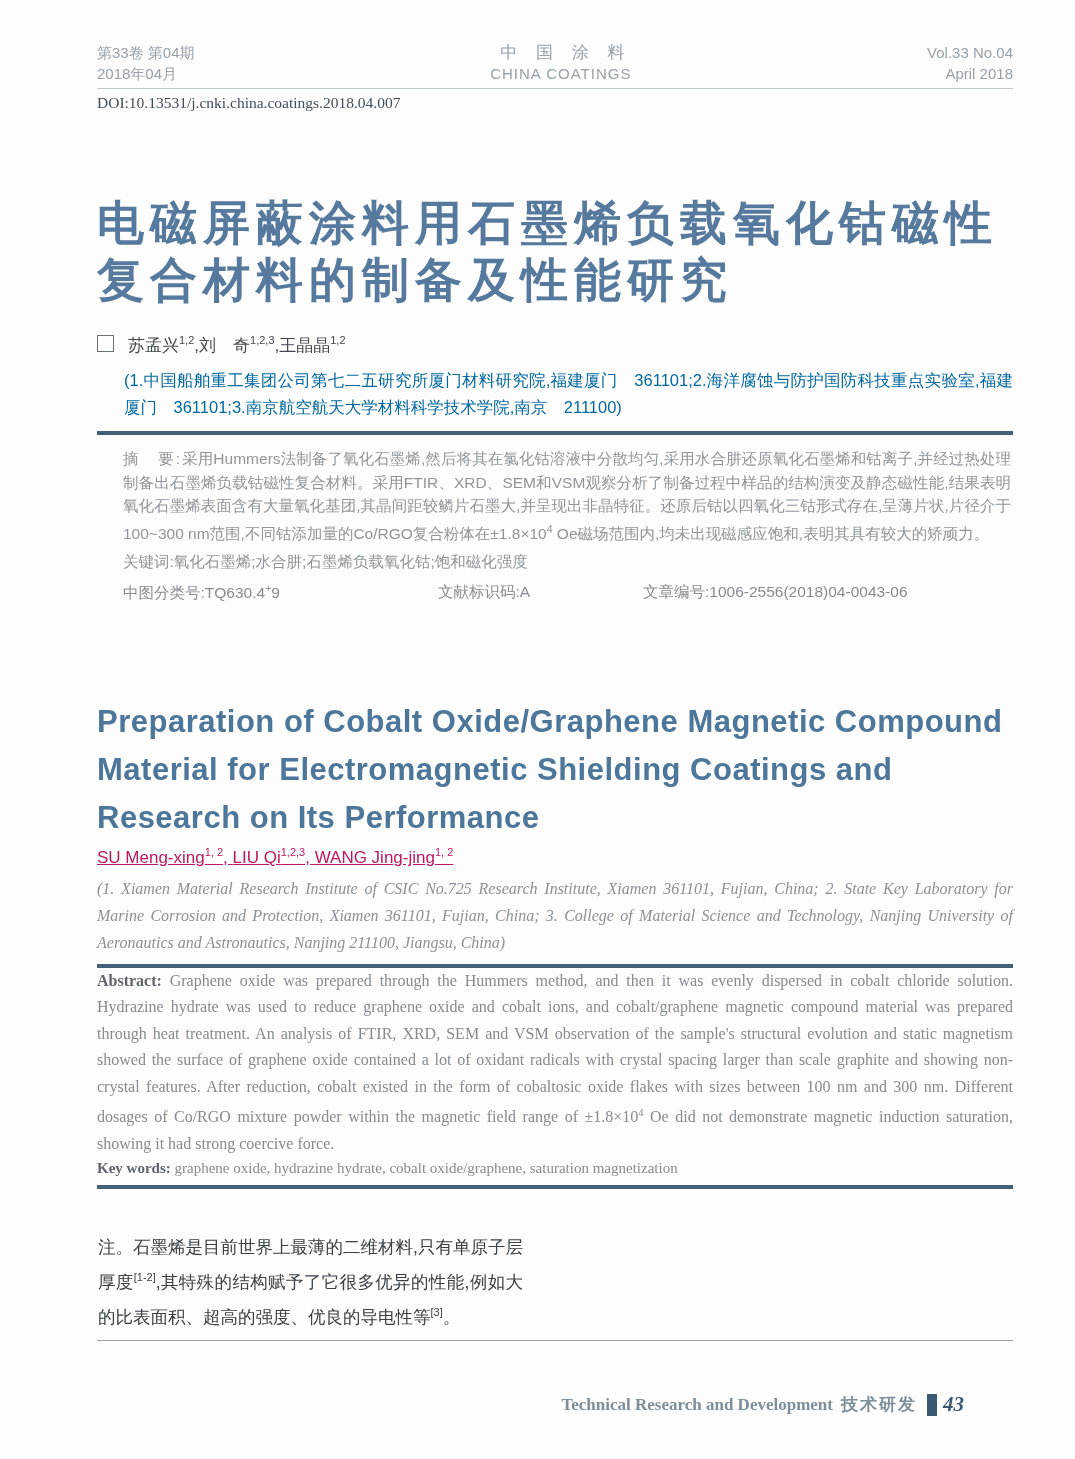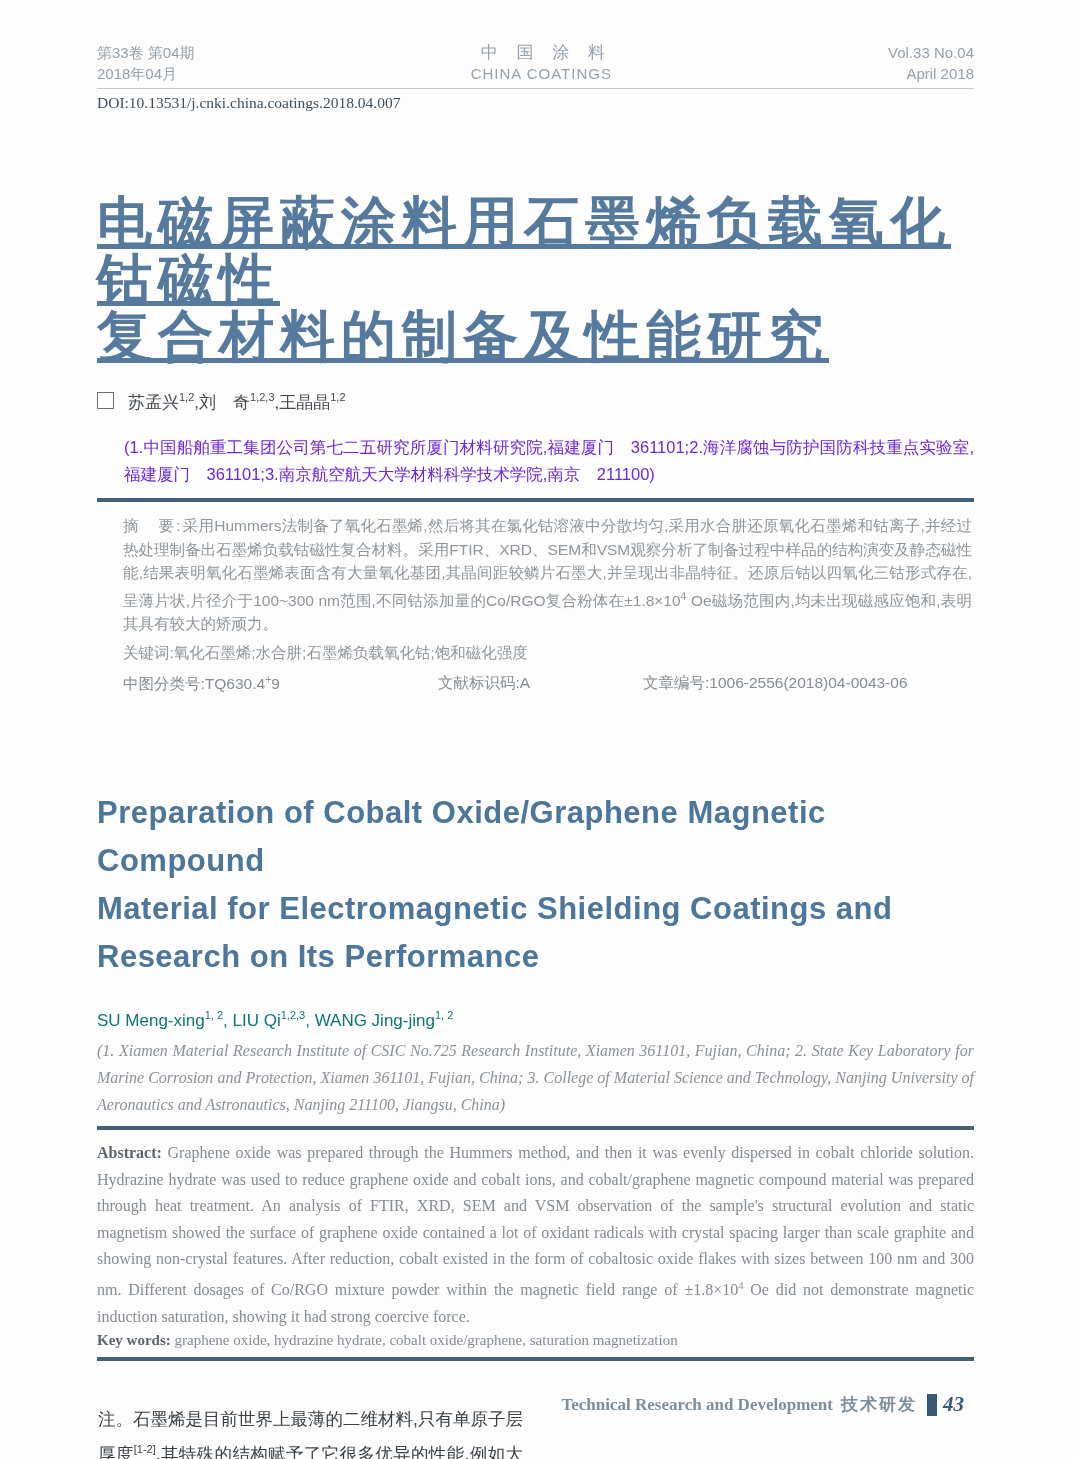--- a/index.html
+++ b/index.html
@@ -3,67 +3,67 @@
 <meta charset="utf-8">
 <style>
   html,body{margin:0;padding:0;background:#ffffff;}
   .page{
     position:relative;
     width:1075px;height:1459px;
     background:#fdfdfd;
     overflow:hidden;
     font-family:"Liberation Sans", sans-serif;
     box-sizing:border-box;
-    padding:42px 101px 0 97px;
+    padding:42px 62px 0 97px;
   }
   
   .jheader{display:flex;justify-content:space-between;align-items:flex-start;
     color:#96a1ab;font-size:15px;line-height:21px;
     border-bottom:1px solid #c3cad0;padding-bottom:4px;}
   .jheader .col{white-space:nowrap;}
   .jheader .center{text-align:right;}
   .jheader .right{text-align:right;}
   .journal-zh{font-size:17px;letter-spacing:7px;}
   .journal-en{font-size:15px;letter-spacing:1px;}
   .doi{font-family:"Liberation Serif", serif;color:#414e59;font-size:15.5px;margin-top:5px;}
   
   .title-zh{
     margin-top:82px;
-    color:#56799e;font-weight:bold;font-size:55px;line-height:57px;letter-spacing:6px;text-decoration:underline;
+    color:#56799e;font-weight:bold;font-size:47px;line-height:57px;letter-spacing:6px;
   }
   
   .authors-zh{margin-top:26px;color:#43484d;font-size:17px;}
   .authors-zh sup{font-size:11px;color:#43484d;}
   .author-marker{display:inline-block;width:15px;height:15px;border:1.5px solid #6a7077;
     vertical-align:-1px;margin-right:14px;}
-  .affil-zh{margin-top:20px;padding-left:27px;color:#6d28d9;font-size:16.5px;line-height:27px;text-align:justify;}
+  .affil-zh{margin-top:10px;padding-left:27px;color:#0369a1;font-size:16.5px;line-height:27px;text-align:justify;}
   
   .rule-thick{height:4px;background:#426179;margin-top:10px;}
   .rule-thick.mid{margin-top:8px;}
   
   .abs-zh{margin-top:12px;padding-left:26px;padding-right:2px;
     color:#8f959a;font-size:15.5px;line-height:23.5px;text-align:justify;}
   .abs-zh .lbl{letter-spacing:2px;}
   .abs-zh sup, .abs-en sup{font-size:10.5px;}
   .kw-zh{margin-top:7px;padding-left:26px;color:#8f959a;font-size:15.5px;}
   .class-row{margin-top:9px;padding-left:26px;display:flex;color:#868c92;font-size:15.5px;}
   .class-row .c1{width:315px;}
   .class-row .c2{width:205px;}
   .class-row sup{font-size:10.5px;}
   
   .title-en{
     margin-top:94px;
     color:#4d769b;font-weight:bold;font-size:31px;line-height:48px;letter-spacing:0.5px;
   }
-  .authors-en{margin-top:28px;color:#0f766e;font-size:17px;}
+  .authors-en{margin-top:4px;color:#be185d;font-size:17px;text-decoration:underline;}
   .authors-en sup{font-size:11px;}
   .affil-en{margin-top:7px;font-family:"Liberation Serif", serif;font-style:italic;
     color:#8b9197;font-size:16px;line-height:27px;text-align:justify;}
   
-  .abs-en{margin-top:10px;font-family:"Liberation Serif", serif;
+  .abs-en{font-family:"Liberation Serif", serif;
     color:#858b91;font-size:16px;line-height:26.5px;text-align:justify;}
   .abs-en .lbl{font-weight:bold;color:#5e656c;}
   .kw-en{margin-top:2px;font-family:"Liberation Serif", serif;color:#858b91;font-size:15px;}
   .kw-en .lbl{font-weight:bold;color:#5e656c;}
   
   .intro{display:flex;margin-top:42px;}
   .intro .colL{width:427px;margin-right:27px;}
   .intro .colR{width:427px;}
   .sec-heading{color:#7a98ae;font-size:21px;margin-bottom:14px;}
   .sec-heading .num{margin-right:26px;}

